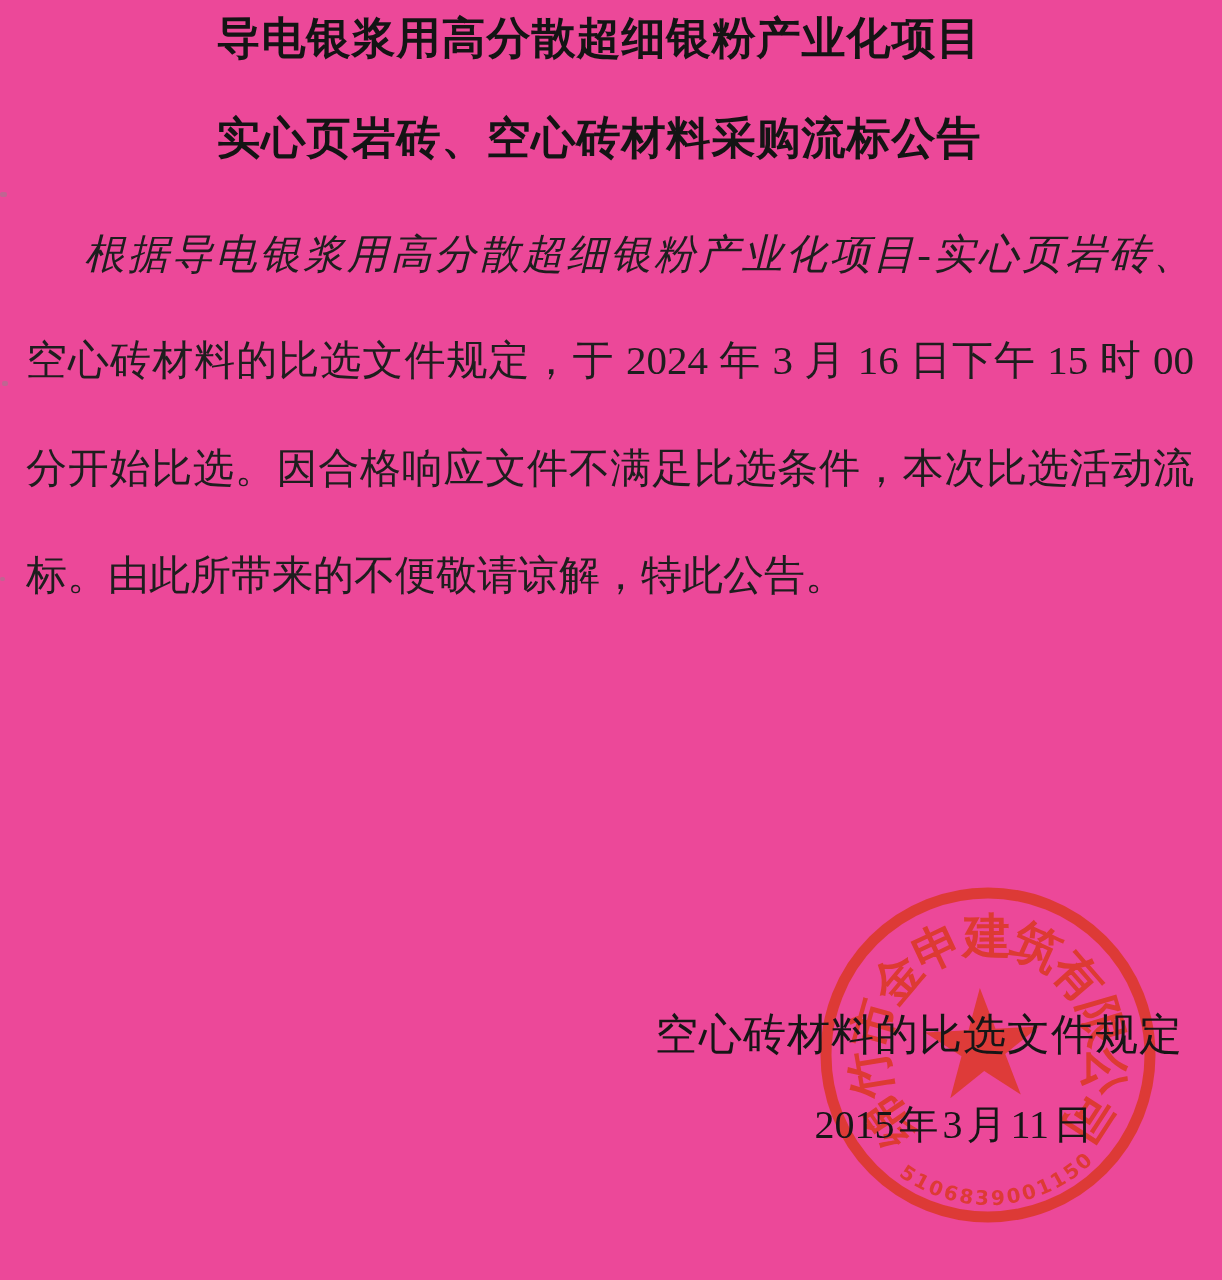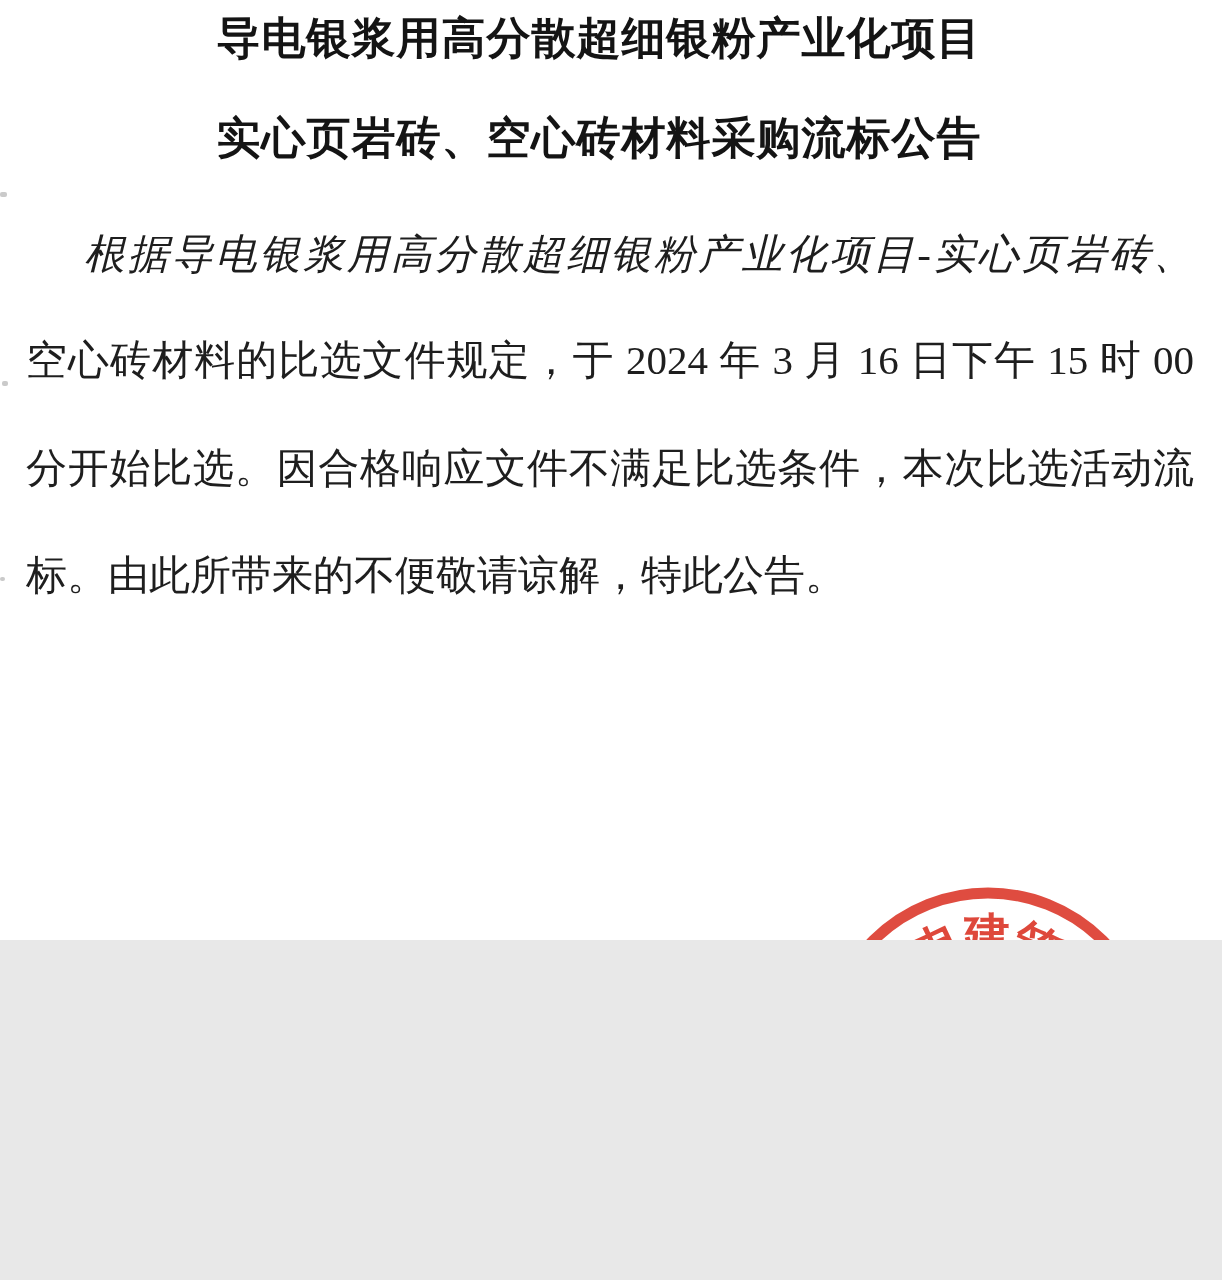--- a/index.html
+++ b/index.html
@@ -1,20 +1,20 @@
 <!DOCTYPE html>
 <html><head>
 <meta charset="utf-8">
 <style>
   html,body { margin:0; padding:0; background:#e8e8e8; }
   .page {
     position:relative;
-    width:1222px; height:940px;
+    width:1222px; height:1280px;
     margin:0 auto;
-    background:#ffffff;
+    background:#ec4899;
     overflow:hidden;
     font-family:"Liberation Serif","DejaVu Serif",serif;
     color:#1b1b1b;
   }
   .title {
     position:absolute; left:-12px; width:1222px;
     text-align:center;
     font-size:44px; font-weight:bold; line-height:1.15;
     letter-spacing:1px;
     color:#141414;

